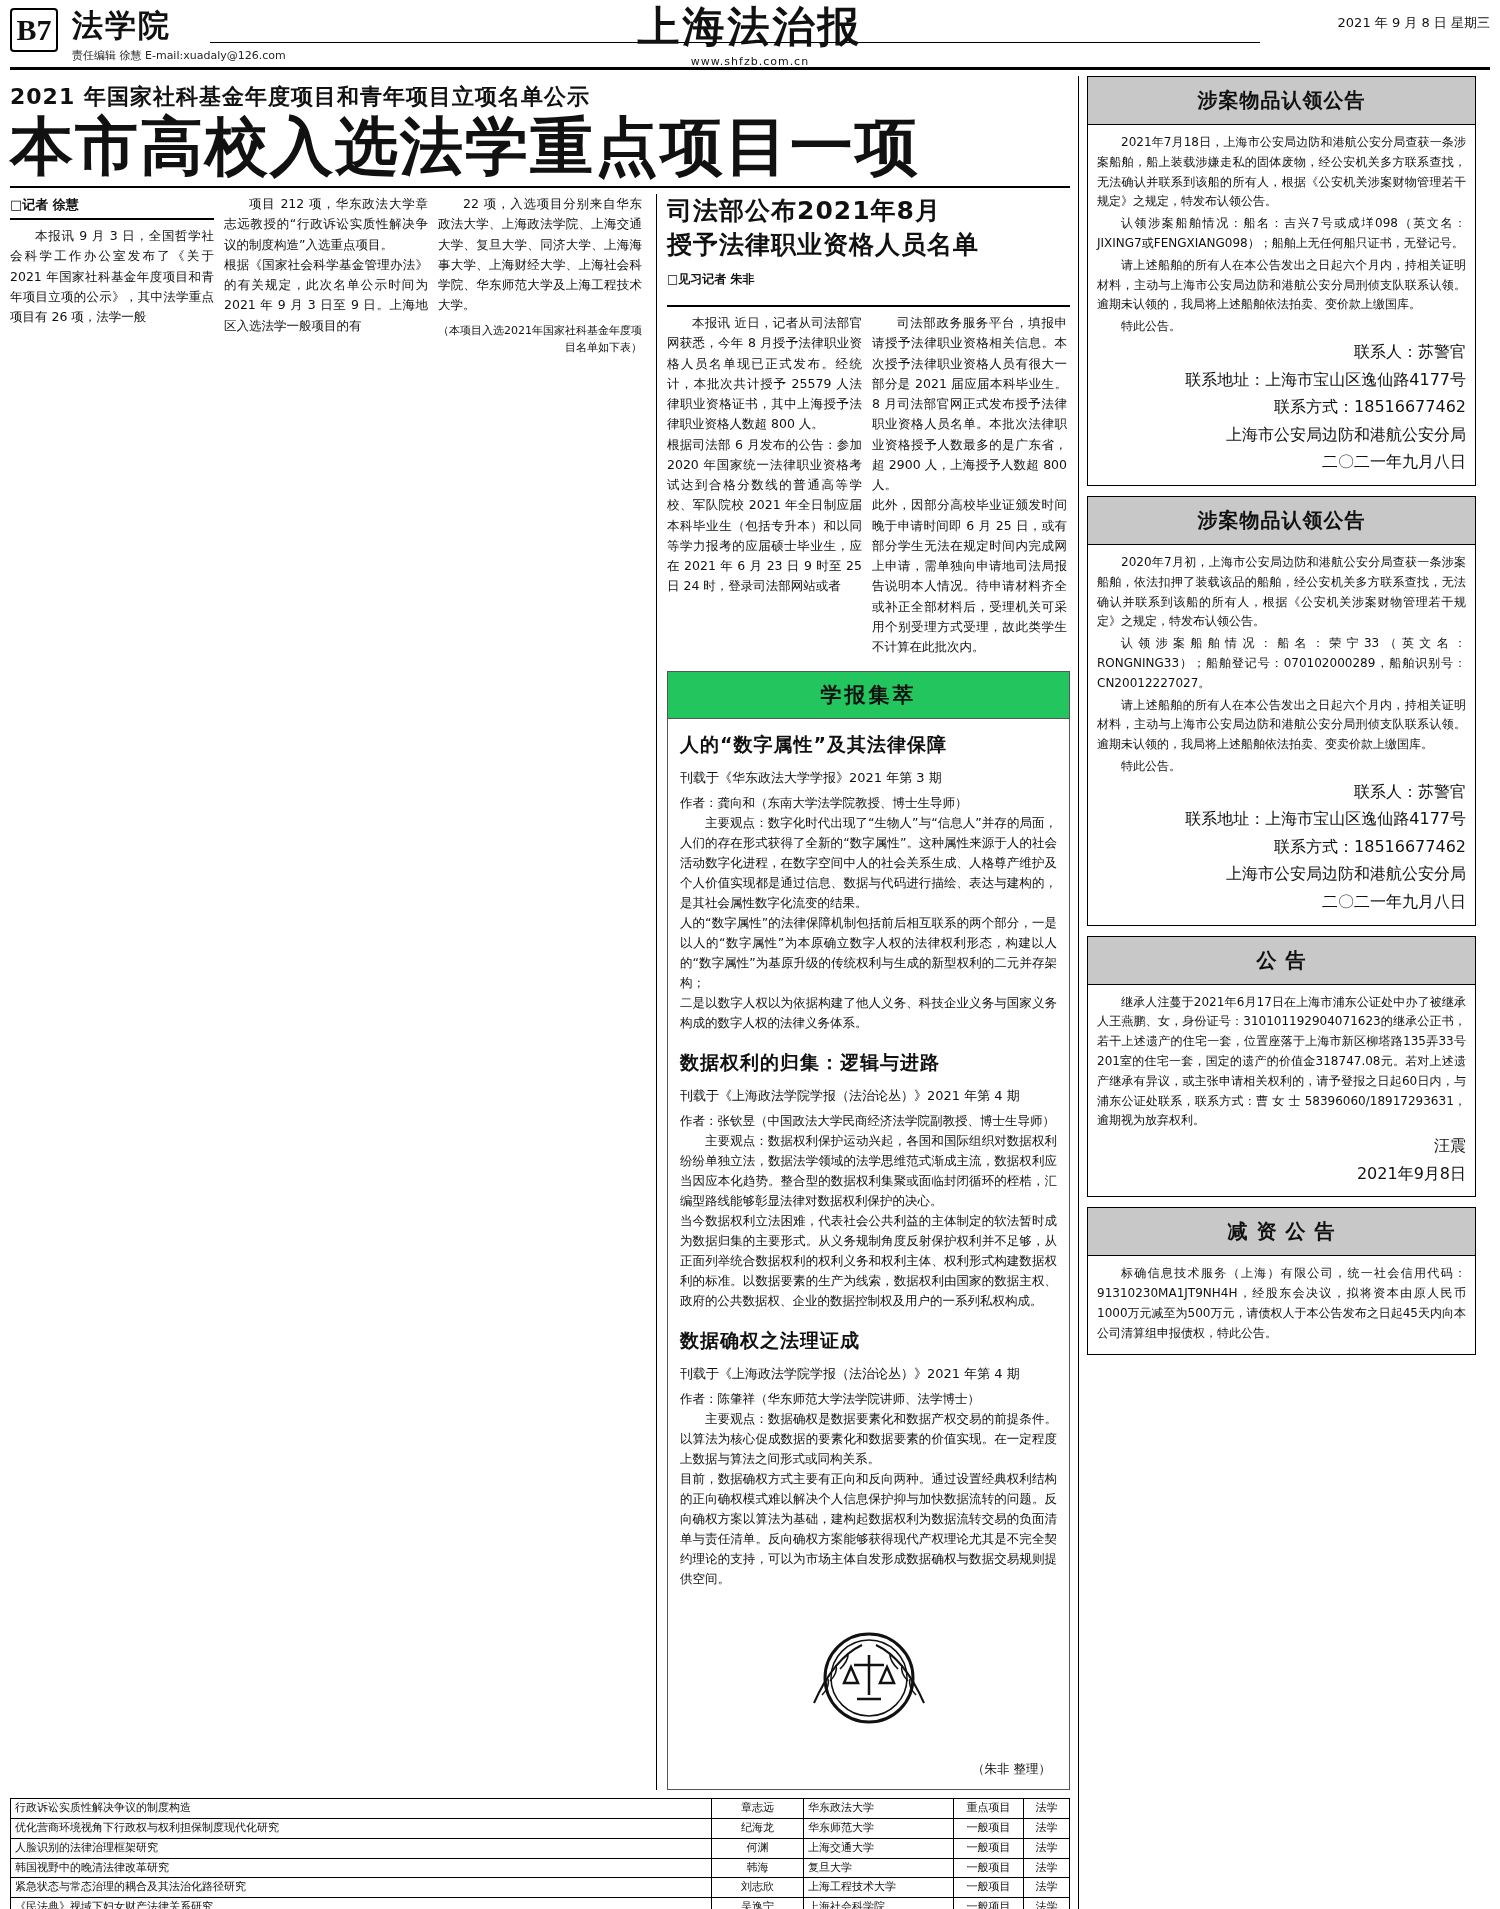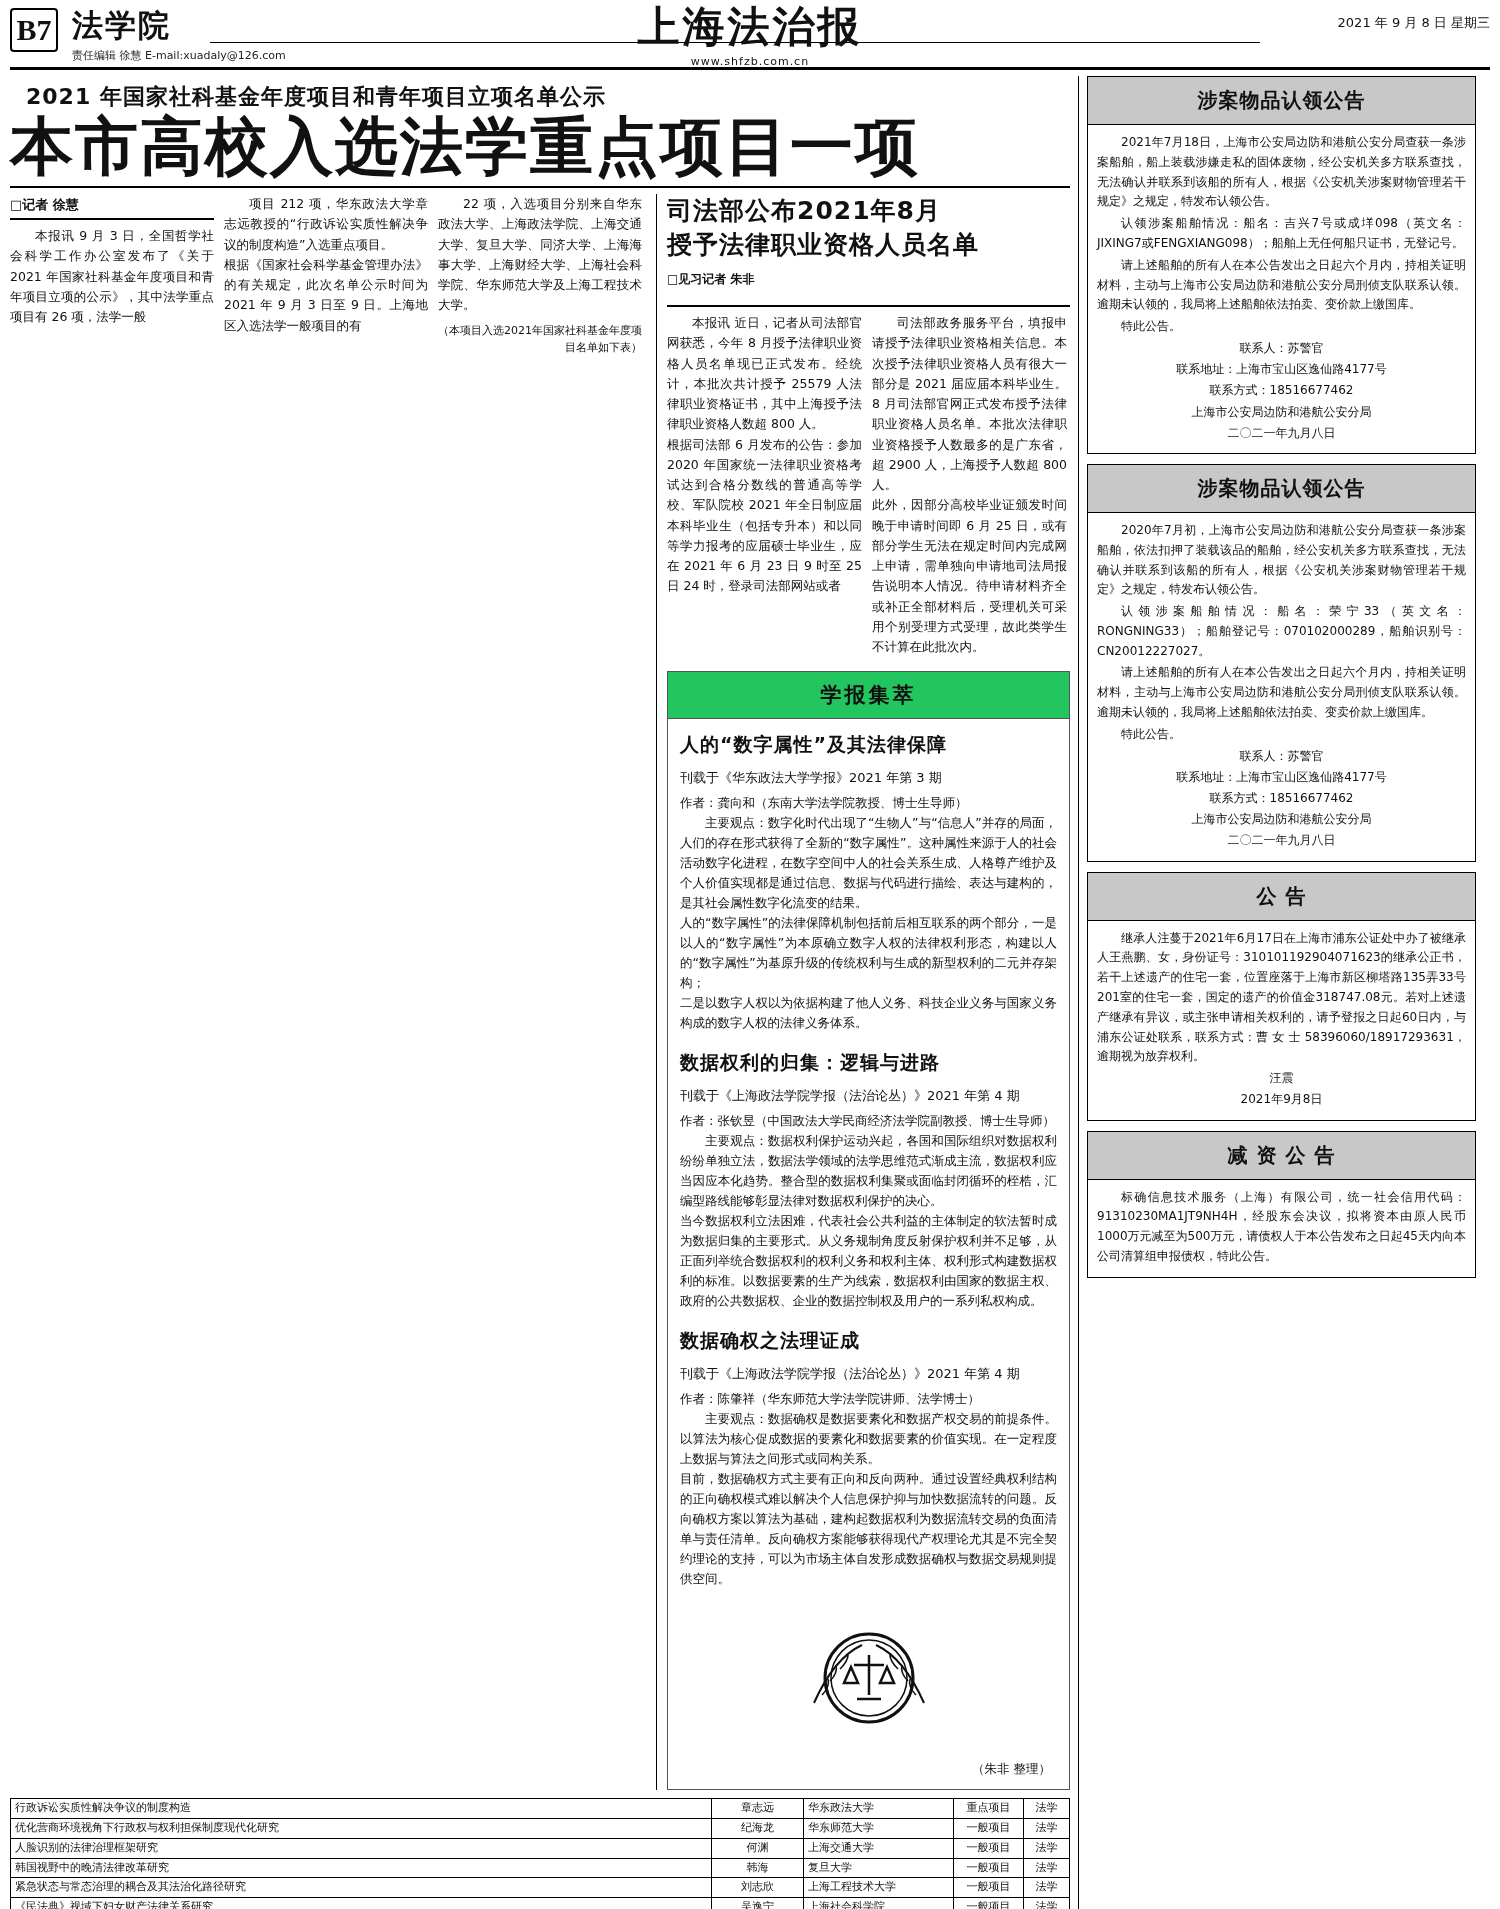--- a/index.html
+++ b/index.html
@@ -26,21 +26,21 @@
   .mh-center .url { font-size:11px; margin-top:7px; letter-spacing:1px; }
   .mh-right { position:absolute; right:0; top:6px; font-size:13px; }
   .mh-rule { position:absolute; left:200px; right:230px; top:34px; height:1px; background:#000; }
 
   
   .body-wrap { display:flex; gap:8px; margin-top:6px; }
   .col-main { width:1060px; }
   .col-right { width:398px; border-left:1px solid #000; padding-left:8px; }
 
   
-  .kicker { font-size:22px; font-weight:bold; margin:6px 16px 2px; letter-spacing:1px; }
+  .kicker { font-size:22px; font-weight:bold; margin:6px 0 2px; letter-spacing:1px; }
   .headline { font-size:63px; font-weight:bold; letter-spacing:2px; line-height:1.05; margin:2px 0 6px; font-family:"DejaVu Sans", sans-serif; }
   .hr-thick { border-top:2px solid #000; margin:4px 0 6px; }
 
   .lead-cols { display:flex; gap:10px; }
   .lead-left { width:636px; display:flex; gap:10px; }
   .lead-right { width:414px; border-left:1px solid #000; padding-left:10px; }
   .tcol { width:204px; font-size:12.5px; line-height:1.62; text-align:justify; }
   .byline { font-size:13px; font-weight:bold; border-bottom:2px solid #000; padding-bottom:3px; margin-bottom:6px; }
   .ind { text-indent:2em; }
 
@@ -70,21 +70,21 @@
   .emblem { margin-top:10px; text-align:center; }
   .emblem svg { display:block; margin:0 auto; }
   .edit-note { text-align:right; font-size:12.5px; margin-top:6px; padding-right:6px; }
 
   
   .notice { border:1px solid #000; margin-bottom:10px; }
   .notice-h { background:#c8c8c8; text-align:center; font-size:20px; font-weight:bold; padding:10px 0; letter-spacing:1px; border-bottom:1px solid #000; }
   .notice-b { padding:8px 9px; font-size:12px; line-height:1.65; text-align:justify; }
   .notice-b p { margin:0 0 2px; }
   .ind2 { text-indent:2em; }
-  .nb-sign { text-align:center; font-size:12px; line-height:1.6; }
+  .nb-sign { text-align:right; font-size:16px; line-height:1.6; }
 
   .ad-box { border:1px solid #000; padding:8px; position:relative; height:232px; overflow:hidden; }
   .ad-num { font-size:56px; font-weight:bold; font-family:"DejaVu Serif", serif; letter-spacing:-2px; line-height:1; }
   .ad-hot { position:absolute; right:10px; top:12px; font-size:24px; font-weight:bold; writing-mode:vertical-rl; letter-spacing:4px; }
   .ad-mail { position:absolute; left:10px; bottom:8px; font-size:16px; font-weight:bold; font-family:"Liberation Serif", serif; }
   .ad-phone { position:absolute; left:8px; bottom:46px; }
 </style>
 </head>
 <body>
 

